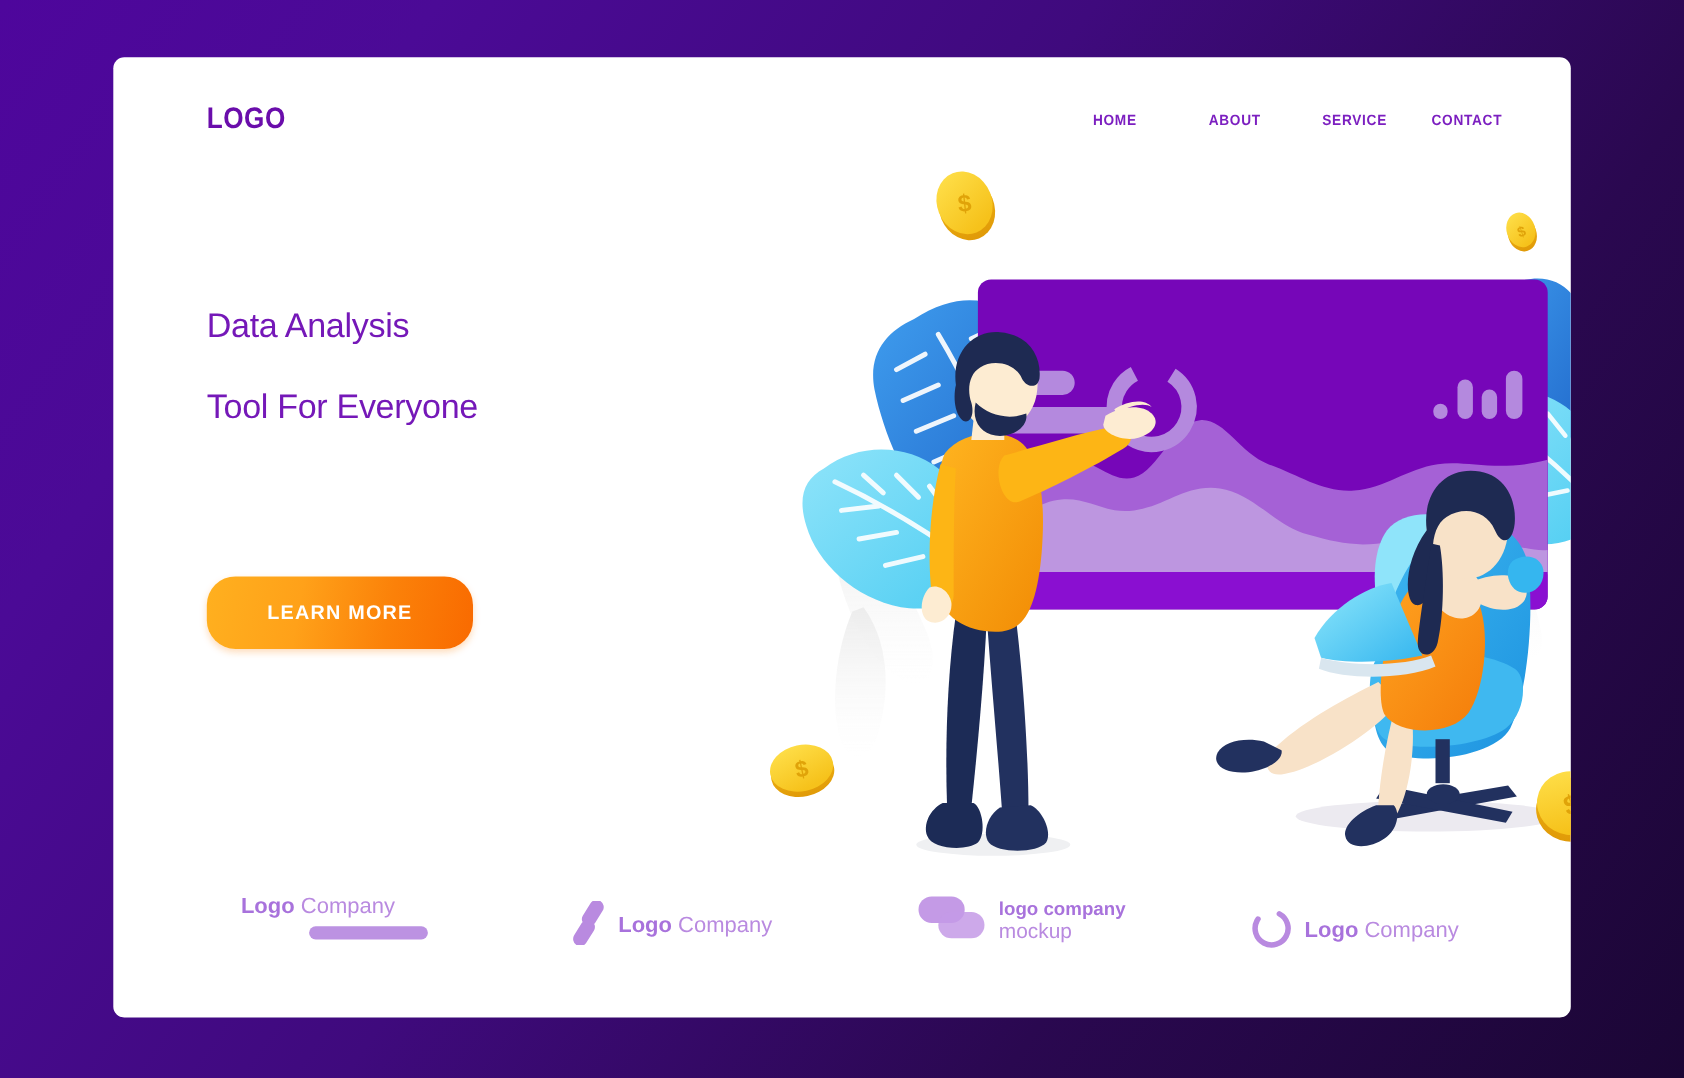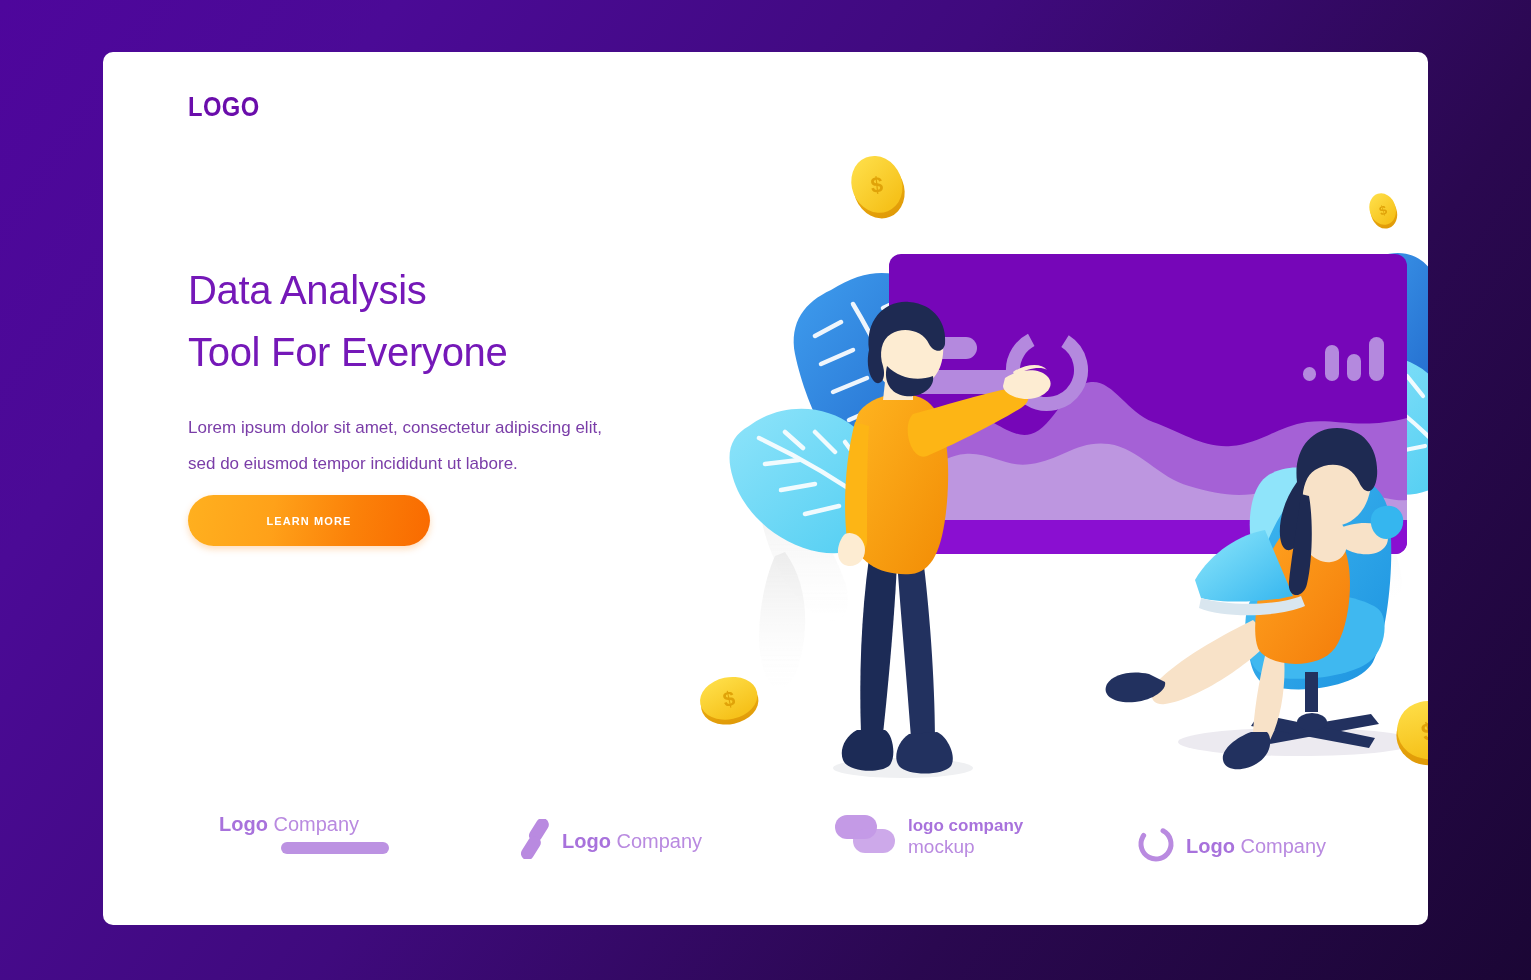--- a/index.html
+++ b/index.html
@@ -37,36 +37,36 @@
     color:#7c1fc0; text-decoration:none;
     padding:4px 0; display:block;
     transform:scaleX(.92);
   }
   .nav .ni { width:109px; text-align:center; }
   .nav .ni:last-child { width:95px; }
 
   
   .headline {
     position:absolute; left:85px; top:207px;
-    font-size:40px; line-height:62px; font-weight:400;
+    font-size:31px; line-height:74px; font-weight:400;
     color:#7518b8; letter-spacing:-.3px;
     white-space:pre-line;
   }
   .subcopy {
     position:absolute; left:85px; top:358px;
     width:425px;
     font-size:17px; line-height:36px;
     color:#7a3da8; font-weight:400;
   }
   .cta {
-    position:absolute; left:85px; top:443px;
-    width:242px; height:51px;
+    position:absolute; left:85px; top:472px;
+    width:242px; height:66px;
     border:none; border-radius:26px;
     background:linear-gradient(100deg,#ffb01f 0%,#ffa119 35%,#fb8109 68%,#f96a00 100%);
-    color:#fff; font-size:11px; font-weight:bold; letter-spacing:1.1px;
+    color:#fff; font-size:18px; font-weight:bold; letter-spacing:1.1px;
     cursor:pointer;
     font-family:"Liberation Sans", sans-serif;
     box-shadow:0 3px 7px rgba(250,130,10,.28);
   }
 
   
   .illus { position:absolute; left:450px; top:30px; width:875px; height:700px; }
   .illus svg { position:absolute; left:0; top:0; }
 
   
@@ -83,25 +83,38 @@
   .b3txt .l2 { font-size:19px; color:#b98ae0; }
   .b4 { left:1032px; top:26px; }
 </style>
 </head>
 <body>
 
 <div class="card">
 
   <div class="hdr">
     <div class="logo">LOGO</div>
+    <div class="nav">
+      <div class="ni">
+          <a href="#">HOME</a>
+        </div>
+      <div class="ni">
+          <a href="#">ABOUT</a>
+        </div>
+      <div class="ni">
+          <a href="#">SERVICE</a>
+        </div>
+      <div class="ni">
+          <a href="#">CONTACT</a>
+        </div>
+    </div>
   </div>
 
   <h1 class="headline">Data Analysis
 Tool For Everyone</h1>
-  <p class="subcopy">Lorem ipsum dolor sit amet, consectetur adipiscing elit, sed do eiusmod tempor incididunt ut labore.</p>
   <button class="cta">LEARN MORE</button>
 
   <div class="illus">
     <svg width="875" height="700" viewBox="0 0 875 700" xmlns="http://www.w3.org/2000/svg">
       <defs>
         <linearGradient id="gLeafBlue" x1="0" y1="0" x2="1" y2="1">
           <stop offset="0" stop-color="#3f9dee"></stop>
             <stop offset="1" stop-color="#1f65c9"></stop>
         </linearGradient>
         <linearGradient id="gLeafCyan" x1="0" y1="0" x2="1" y2="1">

